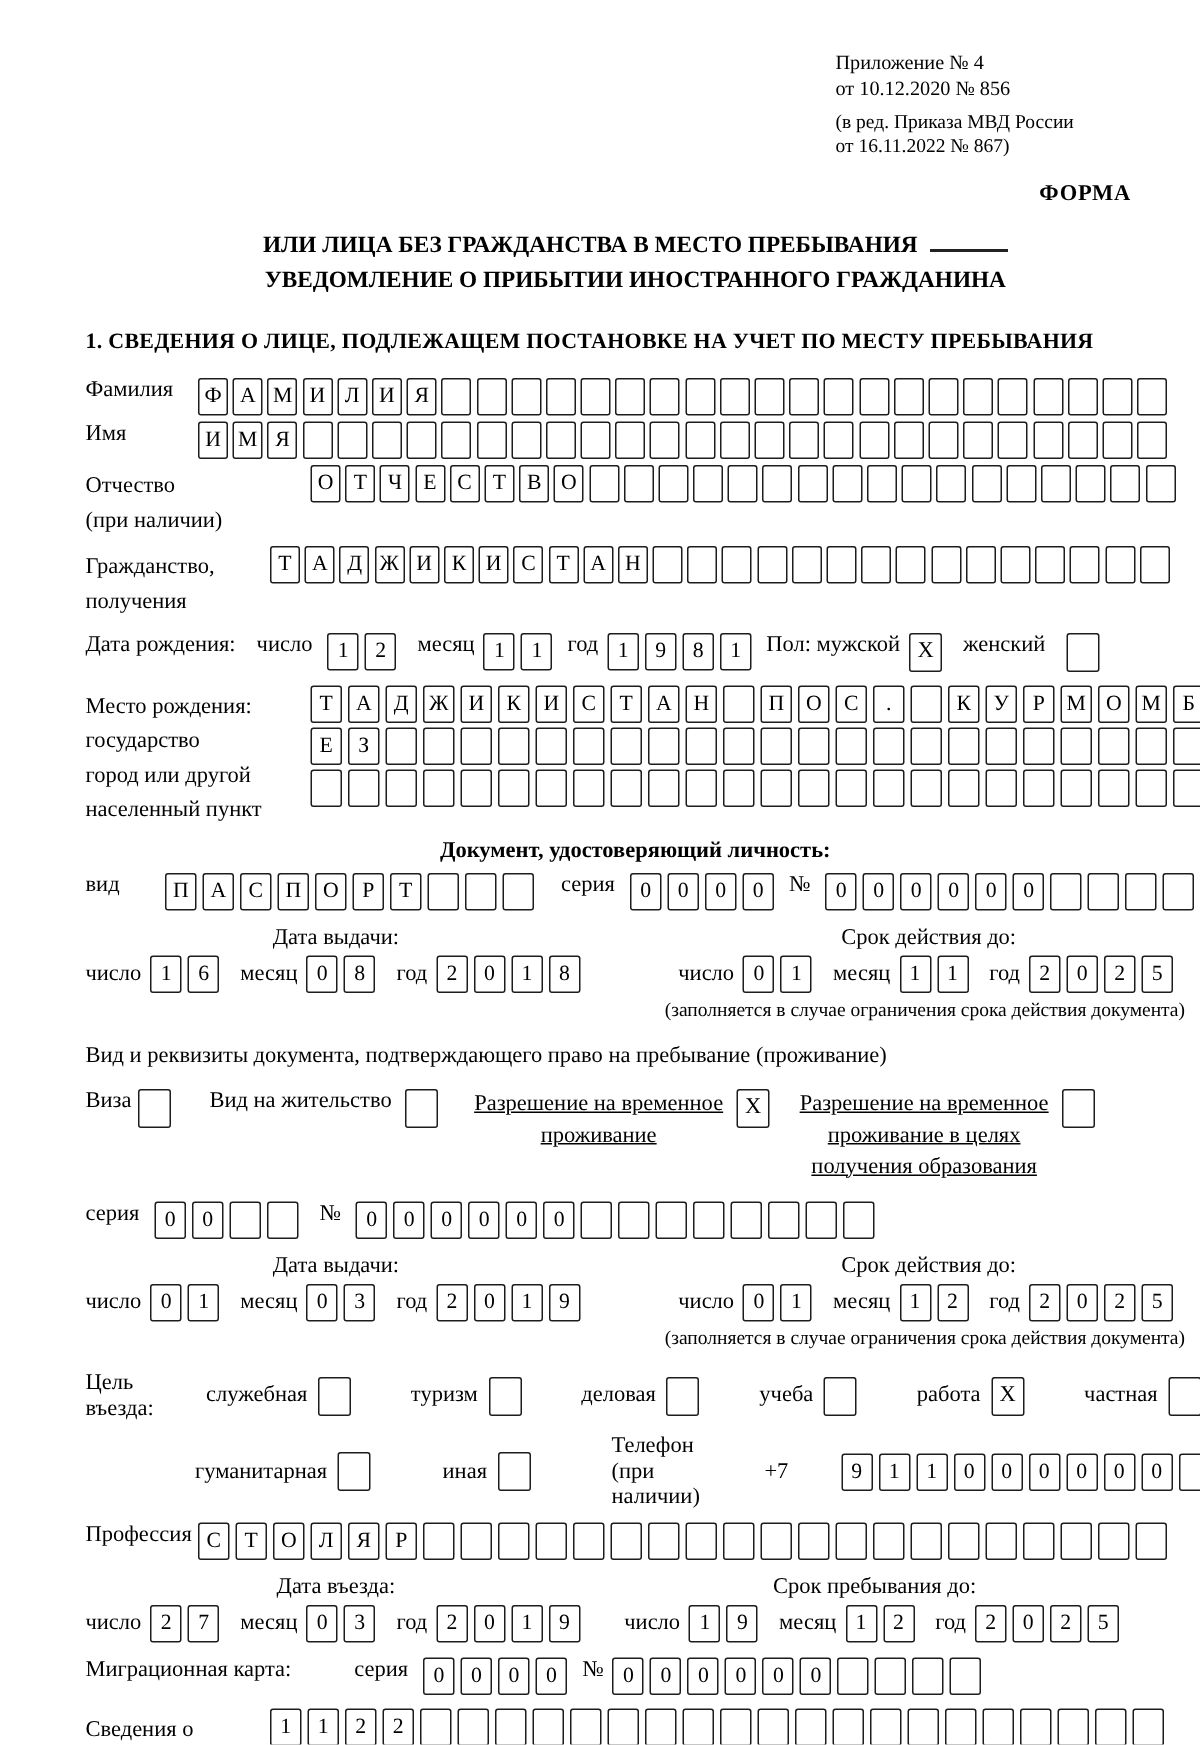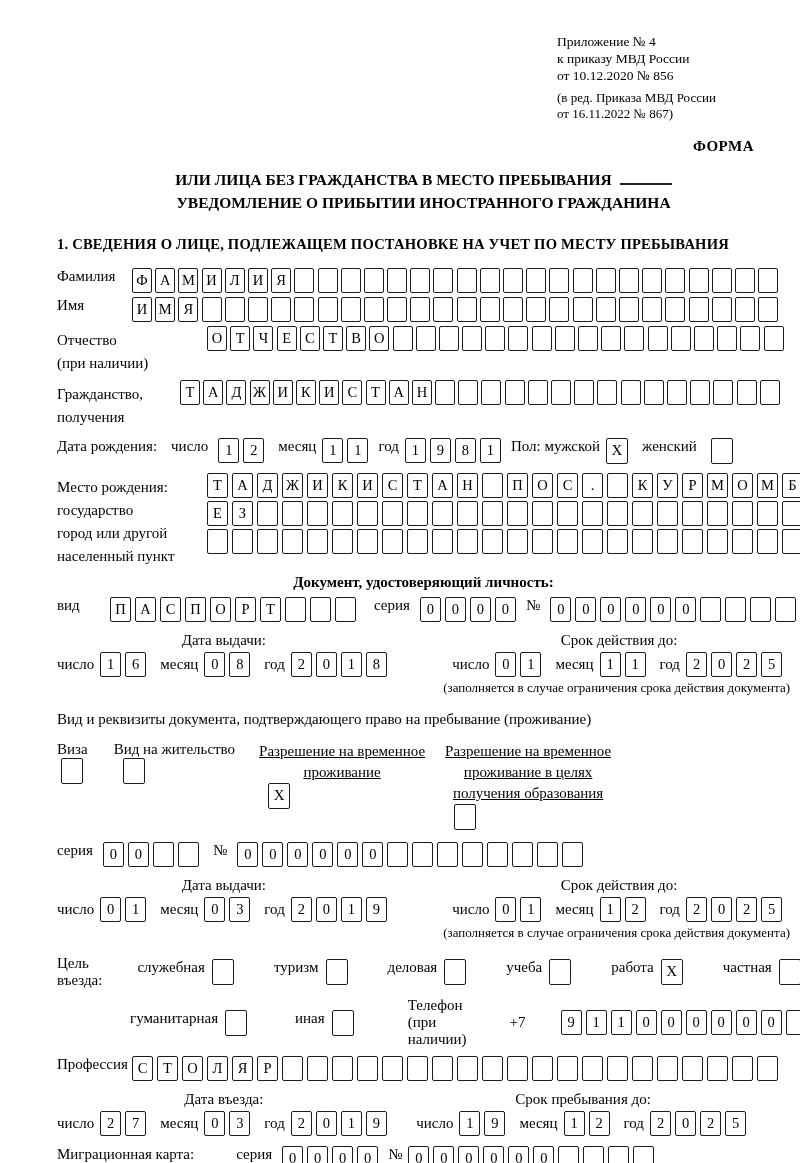--- a/index.html
+++ b/index.html
@@ -52,39 +52,38 @@
   .dates-row { display: flex; justify-content: space-between; margin-top: 10px; align-items: flex-start; }
   .date-group .dg-head { text-align: center; margin-bottom: 3px; }
   .date-line { display: flex; align-items: center; }
   .date-line .dl { margin: 0 6px 0 0; }
   .date-line .boxes { margin-right: 10px; }
   .date-line .boxes:last-child { margin-right: 0; }
   .note { text-align: right; font-size: 13px; margin-top: 3px; }
 
   
   .permits { display: flex; align-items: flex-start; margin-top: 8px; }
-  .permit { display: flex; align-items: flex-start; flex-direction: column; }
+  .permit { display: flex; align-items: flex-start; }
   .permit .ptxt { text-align: center; line-height: 1.4; text-decoration: underline; }
   .permit .cb { margin-left: 9px; margin-top: 0; }
 
   .purpose { display: flex; align-items: center; margin-top: 14px; flex-wrap: nowrap; gap: 29px; }
-  .purpose .opt { display: flex; margin-right: 11px; }
+  .purpose .opt { display: flex; align-items: center; margin-right: 11px; }
   .purpose .opt .cb { margin-left: 7px; }
   .purpose .opt:last-child { margin-right: 0; }
 
   .center-head { text-align: center; font-weight: bold; margin-top: 6px; }
 </style>
 </head>
 <body>
 
 <div class="page">
 
   <div class="annex">
     <div>Приложение № 4</div>
-    <div>к приказу МВД России</div>
     <div>от 10.12.2020 № 856</div>
     <div class="sub">
       <div>(в ред. Приказа МВД России</div>
       <div>от 16.11.2022 № 867)</div>
     </div>
   </div>
   <div class="forma">ФОРМА</div>
 
   <div class="title">
     <div>

